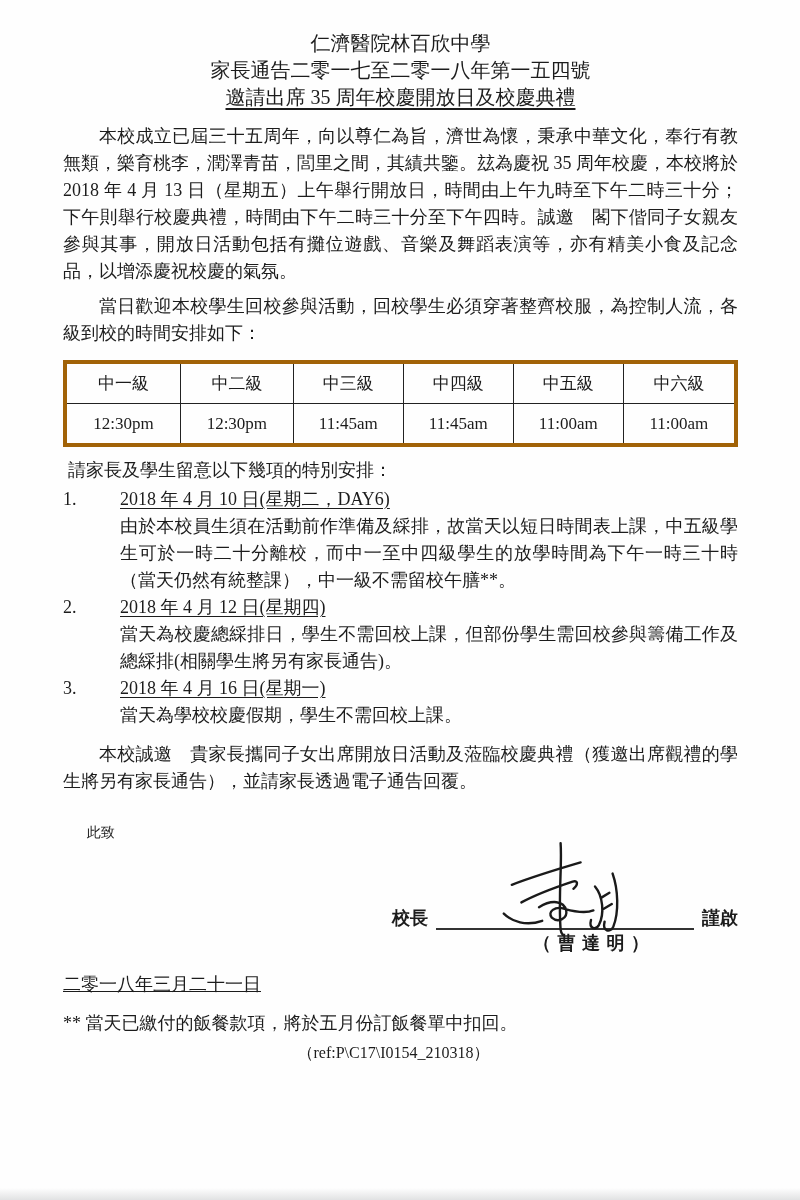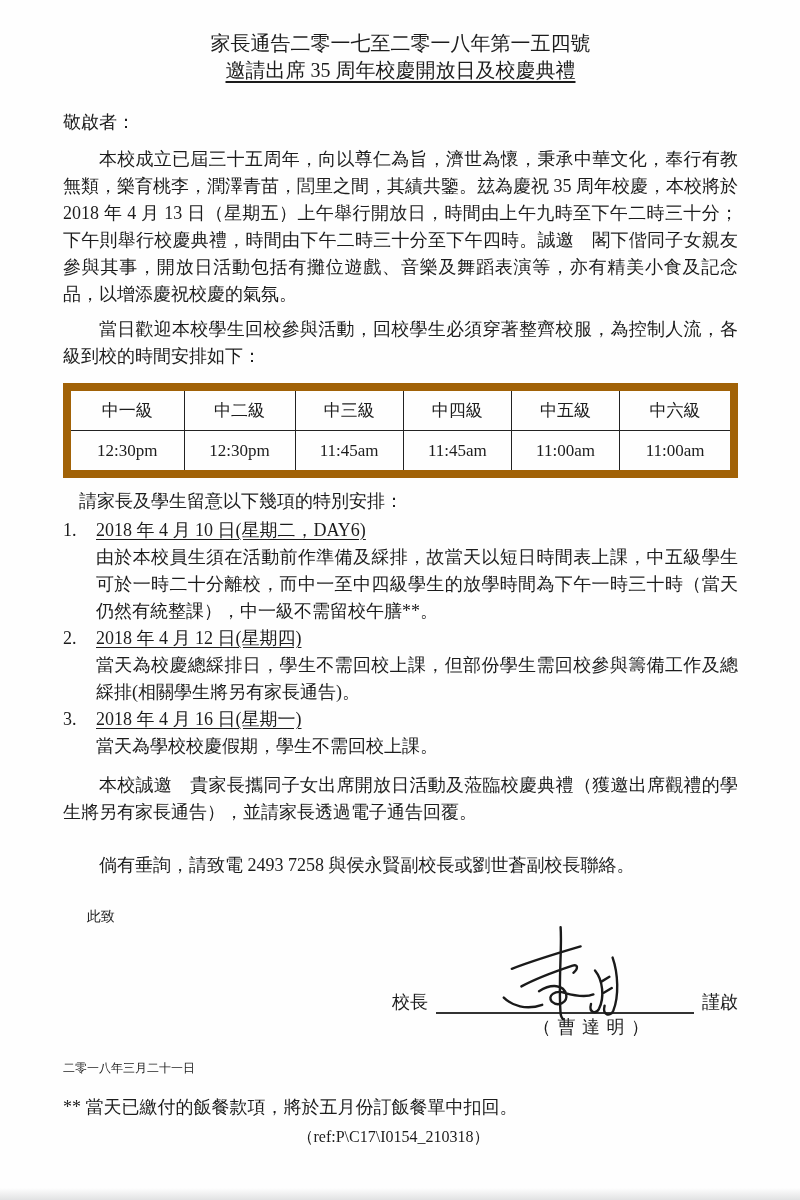--- a/index.html
+++ b/index.html
@@ -37,58 +37,58 @@
   }
   .indent { text-indent: 2em; }
   .mt12 { margin-top: 12px !important; }
   .mt8  { margin-top: 8px !important; }
   .bold-seg { font-weight: normal; }
 
   table.times {
     width: 100%;
     border-collapse: collapse;
     margin: 13px 0 10px 0;
-    border: 8px solid #a16207;
+    border: 4px solid #a16207;
   }
   table.times td {
     border: 1.5px solid #222;
     height: 37px;
     text-align: center;
     vertical-align: middle;
     font-size: 17px;
   }
 
   .special-intro {
-    margin: 10px 0 2px 16px;
+    margin: 10px 0 2px 5px;
     font-size: 18px;
     line-height: 27px;
   }
   .list { margin: 0; }
   .list-item { display: flex; font-size: 18px; line-height: 27px; }
   .list-num { width: 33px; flex: 0 0 33px; }
-  .list-content { flex: 1; text-align: justify; }
+  .list-content { flex: 1; text-align: justify; margin-left: 24px; }
   .item-title {
     text-decoration: underline;
     text-underline-offset: 3px;
   }
 
   .enquiry { margin-top: 26px !important; }
   .cizhi {
     margin: 24px 0 0 0;
     font-size: 14px;
     line-height: 27px;
     text-indent: 1.7em;
   }
   .recipient {
     margin: 2px 0 0 0;
     font-size: 18px;
     line-height: 27px;
   }
 
-  .sig-area { margin-top: 6px; }
+  .sig-area { margin-top: 6px; font-weight: bold; }
   .sig-row {
     display: flex;
     align-items: flex-end;
     justify-content: flex-end;
     font-size: 18px;
     height: 78px;
   }
   .sig-line {
     position: relative;
     width: 258px;
@@ -106,22 +106,23 @@
   .sig-name {
     margin-top: 1px;
     font-size: 18px;
     text-align: right;
     padding-right: 88px;
     letter-spacing: 1px;
   }
 
   .date-line {
     margin: 16px 0 0 0;
-    font-size: 12px;
-    line-height: 27px;
+    font-size: 18px;
+    line-height: 27px;
+    text-decoration: underline;
   }
   .footnote {
     margin: 12px 0 0 0;
     font-size: 18px;
     line-height: 27px;
   }
   .ref {
     margin: 6px 14px 0 0;
     font-size: 16px;
     text-align: center;
@@ -133,25 +134,25 @@
     background: linear-gradient(to bottom, rgba(255,255,255,0), rgba(150,153,156,0.28));
   }
 </style>
 </head>
 <body>
 
 <div class="page">
   <div class="content">
 
     <div class="title-block">
+      <div class="title-line">仁濟醫院林百欣中學</div>
       <div class="title-line">家長通告二零一七至二零一八年第一五四號</div>
       <div class="title-line subject">邀請出席 35 周年校慶開放日及校慶典禮</div>
     </div>
 
-    <p class="salutation">敬啟者：</p>
 
     <p class="para indent mt12">本校成立已屆三十五周年，向以尊仁為旨，濟世為懷，秉承中華文化，奉行有教無類，樂育桃李，潤澤青苗，閭里之間，其績共鑒。玆為慶祝 35 周年校慶，本校將於 2018 年 4 月 13 日（星期五）上午舉行開放日，時間由上午九時至下午二時三十分；下午則舉行校慶典禮，時間由下午二時三十分至下午四時。誠邀　閣下偕同子女親友參與其事，開放日活動包括有攤位遊戲、音樂及舞蹈表演等，亦有精美小食及記念品，以增添慶祝校慶的氣氛。</p>
 
     <p class="para indent mt8"><span>當日歡迎本校學生回校參與活動，回校學生</span><span class="bold-seg">必須穿著整齊校服</span><span>，為控制人流，各級到校的時間安排如下：</span></p>
 
     <table class="times">
       <tbody>
         <tr>
           <td>中一級</td>
           <td>中二級</td>
@@ -192,21 +193,20 @@
         <span class="list-num">3.</span>
         <div class="list-content">
           <div class="item-title">2018 年 4 月 16 日(星期一)</div>
           <div class="item-body">當天為學校校慶假期，學生不需回校上課。</div>
         </div>
       </div>
     </div>
 
     <p class="para indent mt12">本校誠邀　貴家長攜同子女出席開放日活動及蒞臨校慶典禮（獲邀出席觀禮的學生將另有家長通告），並請家長透過電子通告回覆。</p>
 
-    <p class="para indent enquiry">倘有垂詢，請致電 2493 7258 與侯永賢副校長或劉世蒼副校長聯絡。</p>
 
     <p class="cizhi">此致</p>
 
     <div class="sig-area">
       <div class="sig-row">
         <span>校長</span>
         <span class="sig-line">
           <svg class="sig-svg" viewBox="0 0 200 120" fill="none" stroke="#1a1a1a" stroke-width="3" stroke-linecap="round" stroke-linejoin="round">
             <path d="M97,4 C99,30 94,70 97,112 C97.5,116 99,118 100,119"></path>
             <path d="M36,56 C62,46 88,38 122,28"></path>

